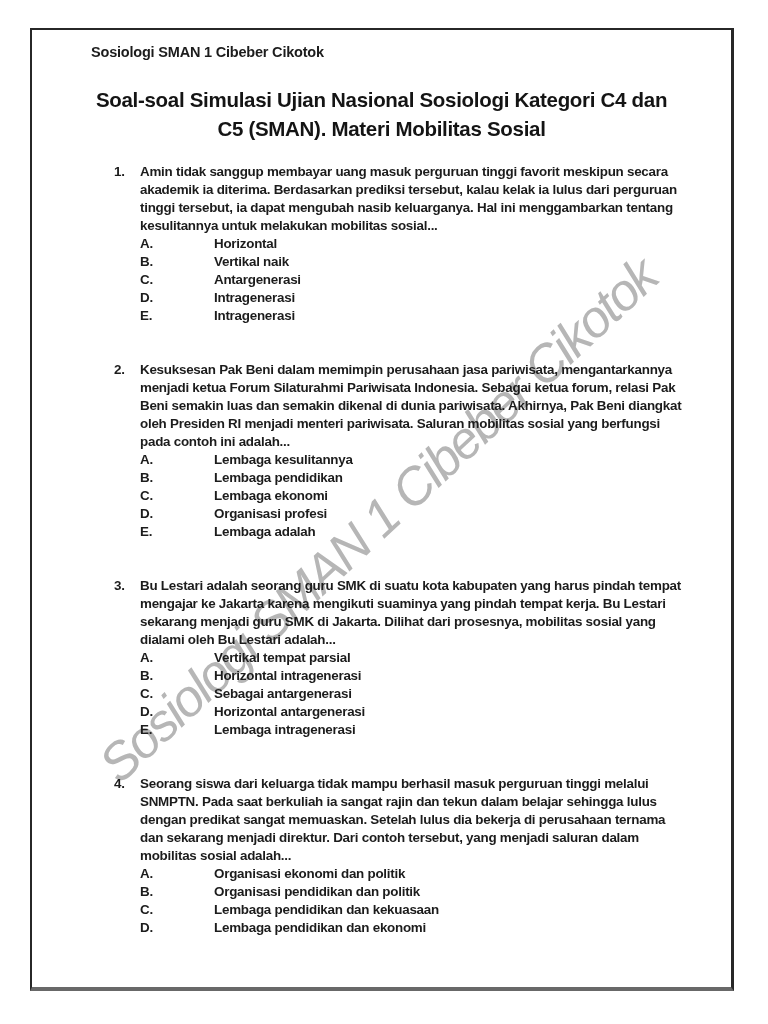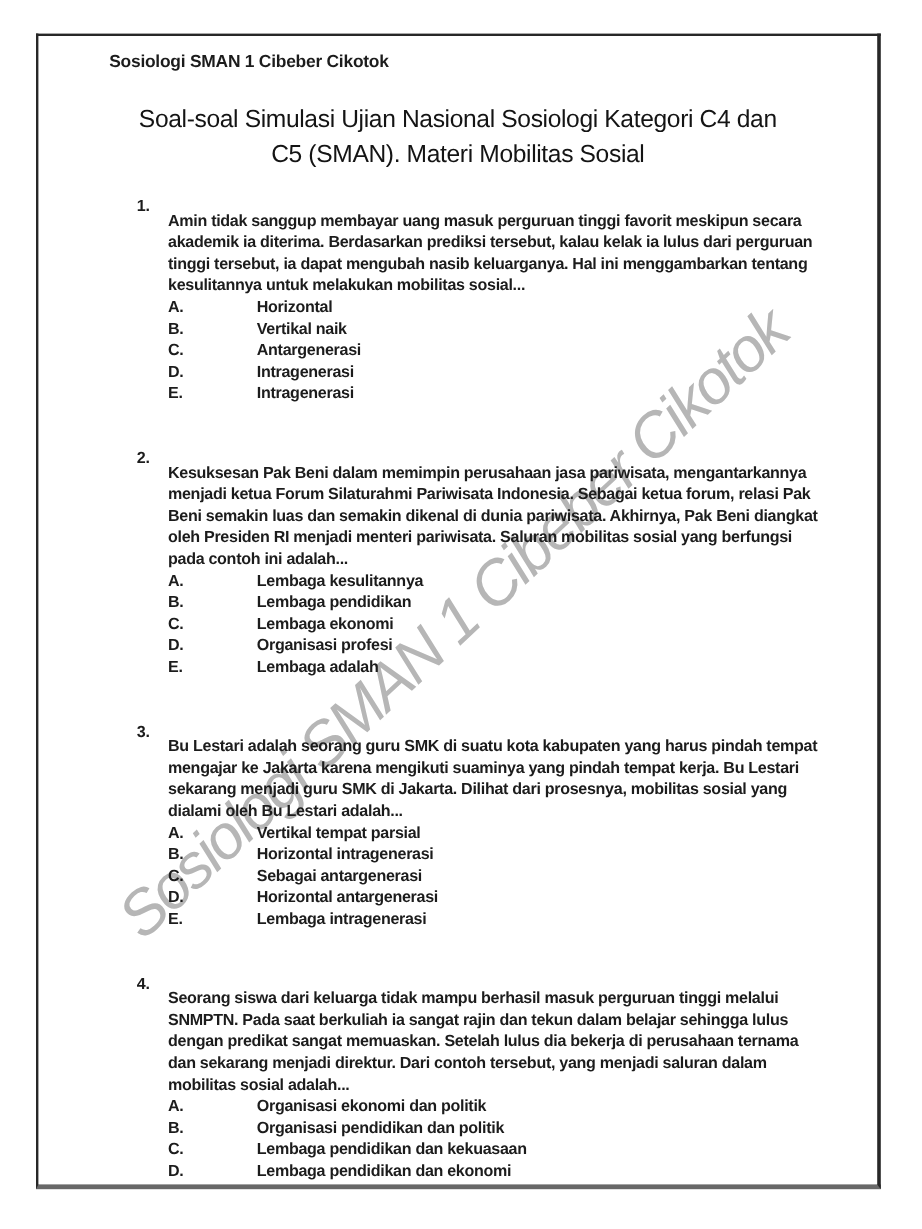--- a/index.html
+++ b/index.html
@@ -49,21 +49,21 @@
   .doc-header {
     margin: 14px 0 0 59px;
     font-size: 14.5px;
     font-weight: bold;
     color: #1c1c1c;
     letter-spacing: -0.2px;
   }
   .doc-title {
     margin-top: 25px;
     text-align: center;
-    font-weight: normal;
+    font-weight: bold;
     color: #141414;
     font-size: 20.5px;
     line-height: 29px;
     letter-spacing: -0.3px;
   }
   .questions {
     margin-top: 20px;
   }
   .question {
     display: flex;
@@ -76,21 +76,20 @@
   }
   .q-number {
     width: 26px;
     flex: none;
   }
   .q-body {
     width: 542px;
   }
   .q-text {
     text-align: left;
-    margin-top: 12px;
   }
   .option {
     display: flex;
   }
   .opt-letter {
     width: 26px;
     flex: none;
   }
   .opt-text {
     flex: 1;

